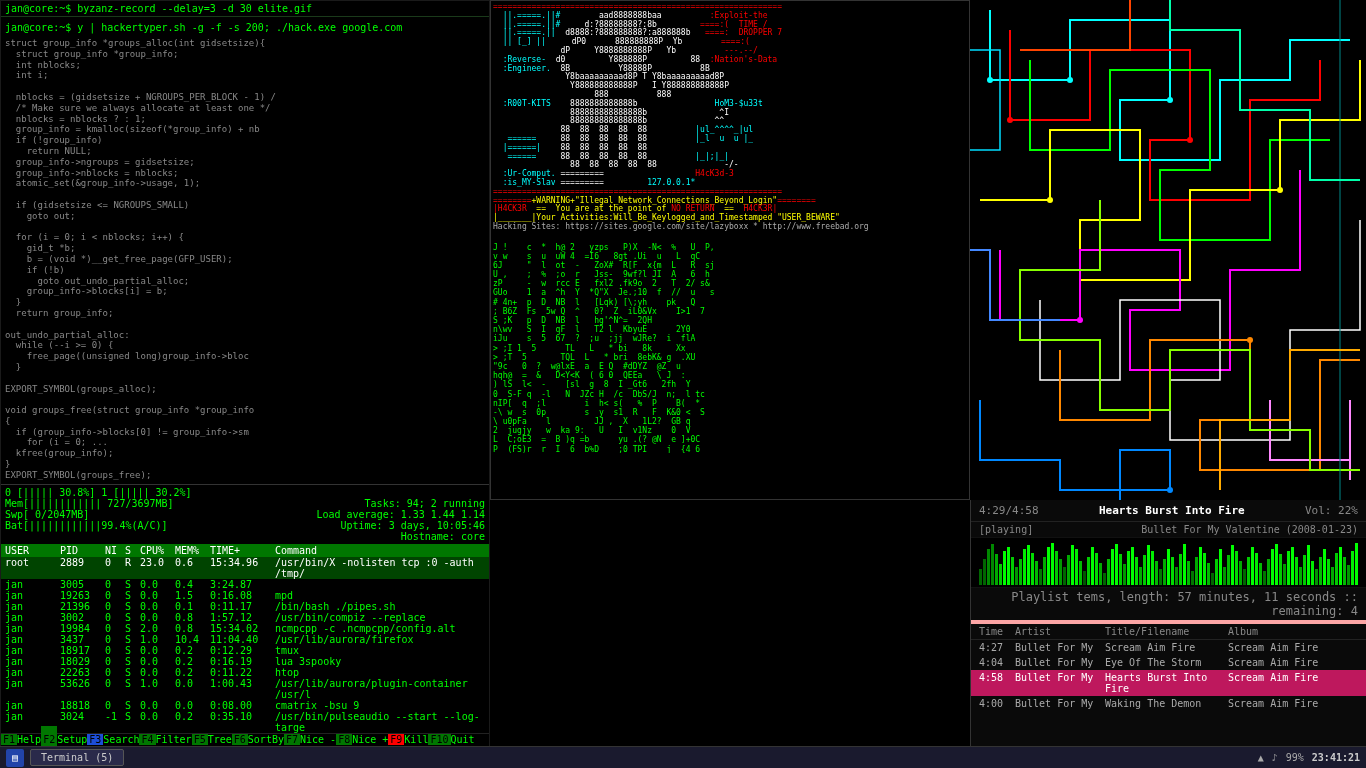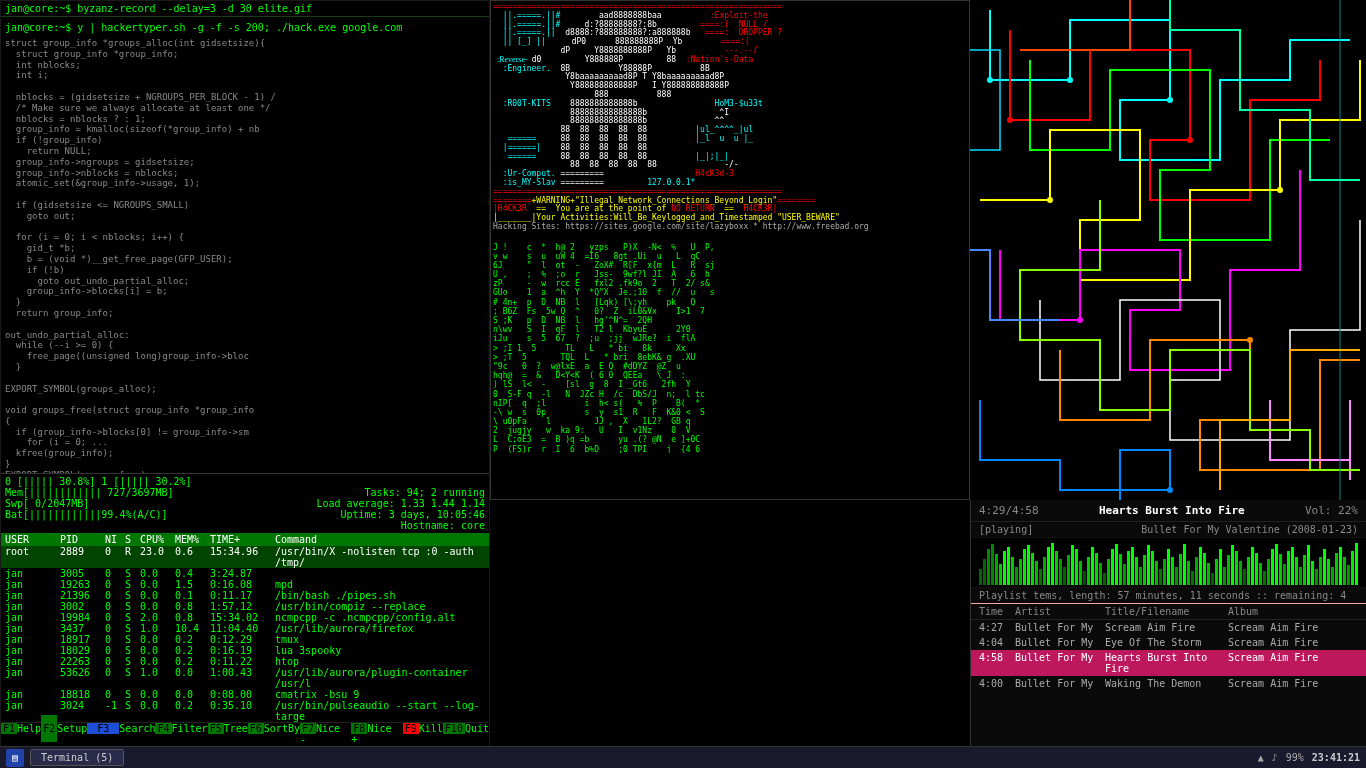--- a/index.html
+++ b/index.html
@@ -308,40 +308,40 @@
             <span>0.0</span>
             <span>0.2</span>
             <span>0:35.10</span>
             <span>/usr/bin/pulseaudio --start --log-targe</span>
         </div>
       </div>
 
       <div style="display:flex; background:#000; border-top:1px solid #222; font-size:10px;">
         <span><span style="background:#007700;color:#000;padding:0 2px;">F1</span><span style="color:#00ff00;">Help </span></span>
         <span><span style="background:#007700;color:#000;padding:8px 2px;">F2</span><span style="color:#00ff00;">Setup </span></span>
-        <span><span style="background:#1d4ed8;color:#000;padding:0 10px;">F3</span><span style="color:#00ff00;">Search</span></span>
+        <span><span style="background:#1d4ed8;color:#000;padding:0 2px;">F3</span><span style="color:#00ff00;">Search</span></span>
         <span><span style="background:#007700;color:#000;padding:0 2px;">F4</span><span style="color:#00ff00;">Filter</span></span>
         <span><span style="background:#007700;color:#000;padding:0 2px;">F5</span><span style="color:#00ff00;">Tree </span></span>
         <span><span style="background:#007700;color:#000;padding:0 2px;">F6</span><span style="color:#00ff00;">SortBy</span></span>
         <span><span style="background:#007700;color:#000;padding:0 2px;">F7</span><span style="color:#00ff00;">Nice -</span></span>
         <span><span style="background:#007700;color:#000;padding:0 2px;">F8</span><span style="color:#00ff00;">Nice +</span></span>
         <span><span style="background:#ff0000;color:#000;padding:0 2px;">F9</span><span style="color:#00ff00;">Kill </span></span>
         <span><span style="background:#007700;color:#000;padding:0 2px;">F10</span><span style="color:#00ff00;">Quit</span></span>
       </div>
     </div>
   </div>
 
   <div class="panel-hack-art">
     <pre style="white-space:pre; font-family:monospace; font-size:8px; line-height:1.1; color:#00ffff;"><span style="color:#ff0000;">============================================================</span>
 <span style="color:#00ffff;">  ||.=====.||#        </span><span style="color:#ffffff;">aad8888888baa          </span><span style="color:#ff0000;">:Exploit-the</span>
-<span style="color:#00ffff;">  ||.=====.||#     </span><span style="color:#ffffff;">d:?88888888?:8b         </span><span style="color:#ff0000;">====:(  NULL /</span>
+<span style="color:#00ffff;">  ||.=====.||#     </span><span style="color:#ffffff;">d:?88888888?:8b         </span><span style="color:#ff0000;">====:(  TIME /</span>
 <span style="color:#00ffff;">  ||.=====.||  </span><span style="color:#ffffff;">d8888:?888888888?:a888888b   </span><span style="color:#ff0000;">====:  DROPPER 7</span>
 <span style="color:#00ffff;">  || [_] ||  </span><span style="color:#ffffff;padding-left:16px;">dP0      888888888P  Yb        </span><span style="color:#ff0000;">====:(</span>
 <span style="color:#00ffff;">              </span><span style="color:#ffffff;">dP     Y8888888888P   Yb        </span><span style="color:#ff0000;">  ---.--/</span>
-<span style="color:#00ffff;font-family:Liberation Serif, serif;">  :Reverse-  </span><span style="color:#ffffff;">d0         Y888888P         88  </span><span style="color:#ff0000;">:Nation's-Data</span>
+<span style="color:#00ffff;">  :Reverse-  </span><span style="color:#ffffff;">d0         Y888888P         88  </span><span style="color:#ff0000;">:Nation's-Data</span>
 <span style="color:#00ffff;">  :Engineer.  </span><span style="color:#ffffff;">8B          Y88888P          8B</span>
 <span style="color:#ffffff;">               Y8baaaaaaaaad8P T Y8baaaaaaaaad8P</span>
 <span style="color:#ffffff;">                Y888888888888P   I Y888888888888P</span>
 <span style="color:#ffffff;">                     888          888</span>
 <span style="color:#00ffff;">  :R00T-KITS  </span><span style="color:#ffffff;">  8888888888888b                </span><span style="color:#00ffff;">HoM3-$u33t</span>
 <span style="color:#ffffff;">                888888888888888b               ^I</span>
 <span style="color:#ffffff;">                888888888888888b              ^^</span>
 <span style="color:#00ffff;">              </span><span style="color:#ffffff;">88  88  88  88  88          </span><span style="color:#00ffff;">|ul_^^^^_|ul</span>
 <span style="color:#00ffff;">   ======     </span><span style="color:#ffffff;">88  88  88  88  88          </span><span style="color:#00ffff;">|_l  u  u |_</span>
 <span style="color:#00ffff;">  |======|    </span><span style="color:#ffffff;">88  88  88  88  88</span>
@@ -543,21 +543,21 @@
         <rect x="352" y="28" width="3" height="18" fill="#00aa00"></rect>
         <rect x="356" y="14" width="3" height="32" fill="#00cc00"></rect>
         <rect x="360" y="8" width="3" height="38" fill="#00ff00"></rect>
         <rect x="364" y="18" width="3" height="28" fill="#00bb00"></rect>
         <rect x="368" y="26" width="3" height="20" fill="#009900"></rect>
         <rect x="372" y="12" width="3" height="34" fill="#00ee00"></rect>
         <rect x="376" y="4" width="3" height="42" fill="#00ff00"></rect>
       </svg>
     </div>
 
-    <div style="padding:2px 8px; font-size:10px; color:#888; border-bottom:1px solid #fca5a5;">Playlist tems, length: 57 minutes, 11 seconds :: remaining: 4</div>
+    <div style="padding:2px 8px; font-size:12px; color:#888; border-bottom:4px solid #fca5a5;text-align:right;">Playlist tems, length: 57 minutes, 11 seconds :: remaining: 4</div>
 
     <div style="display:grid; grid-template-columns:36px 90px 1fr 130px; padding:2px 8px; font-size:10px; color:#888888; border-bottom:1px solid #222;">
       <span>Time</span>
       <span>Artist</span>
       <span>Title/Filename</span>
       <span>Album</span>
     </div>
 
     <div>
       <div style="display:grid; grid-template-columns:36px 90px 1fr 130px; padding:2px 8px; font-size:10px; color:#aaaaaa;">

